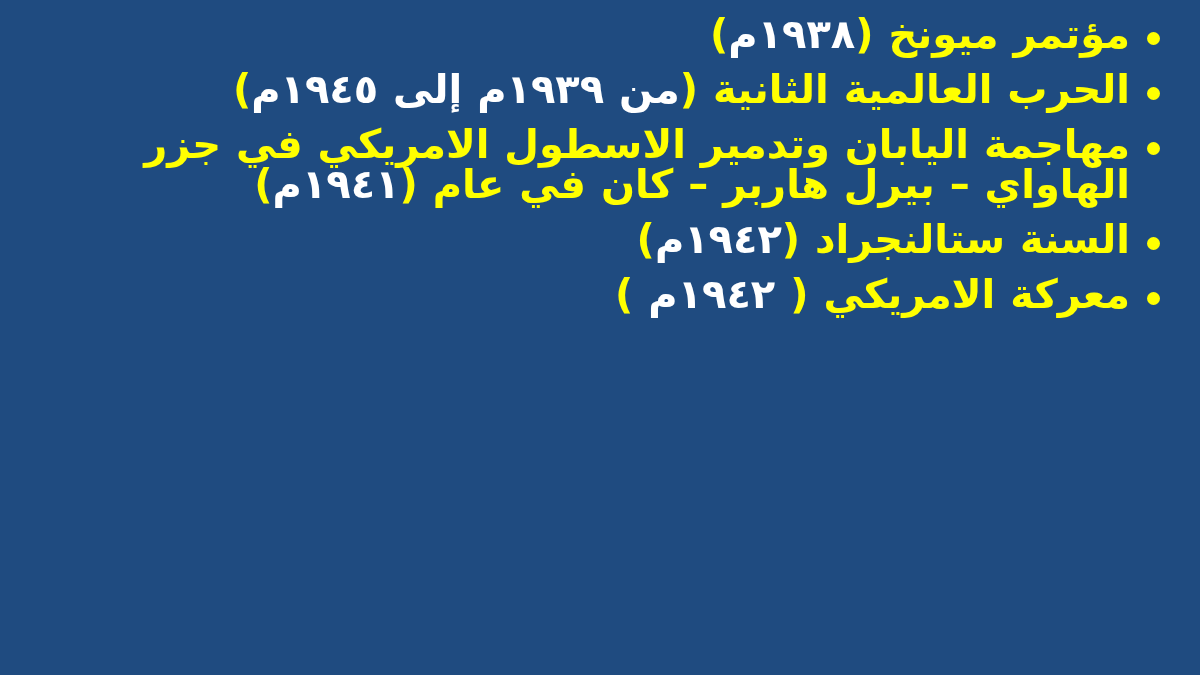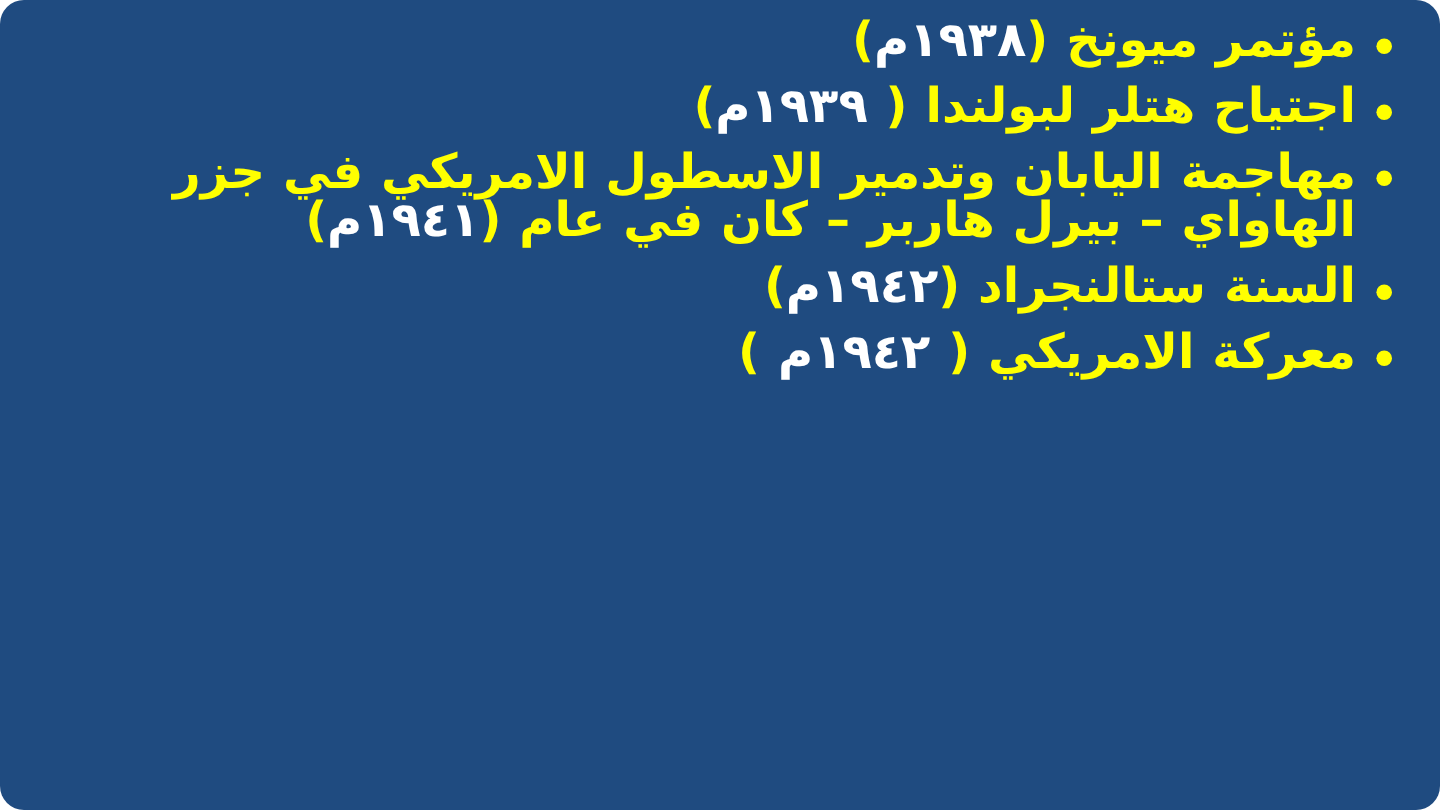--- a/index.html
+++ b/index.html
@@ -66,29 +66,29 @@
   .date {
     color: #ffffff;
   }
   .line-body {
     display: block;
   }
 </style>
 </head>
 <body>
 
-<div id="slide" style="background: rgb(31, 75, 128); border-radius: 20px;">
+<div id="slide" style="background: rgb(31, 75, 128);">
   <ul id="bullet-list">
       <li class="bullet-item">
         <span class="bullet-marker" style="background: rgb(255, 255, 0);"></span>
         <span class="line-body"><span class="txt">مؤتمر ميونخ </span><span class="paren">(</span><span class="date">١٩٣٨م</span><span class="paren">)</span></span>
       </li>
       <li class="bullet-item">
         <span class="bullet-marker" style="background: rgb(255, 255, 0);"></span>
-        <span class="line-body"><span class="txt">اجتياح هتلر لبولندا </span><span class="paren">( </span><span class="date">١٩٣٩م</span><span class="paren">)</span></span>
+        <span class="line-body"><span class="txt">الحرب العالمية الثانية </span><span class="paren">(</span><span class="date">من ١٩٣٩م إلى ١٩٤٥م</span><span class="paren">)</span></span>
       </li>
       <li class="bullet-item">
         <span class="bullet-marker" style="background: rgb(255, 255, 0);"></span>
         <span class="line-body"><span class="txt">مهاجمة اليابان وتدمير الاسطول الامريكي في جزر الهاواي – بيرل هاربر – كان في عام </span><span class="paren">(</span><span class="date">١٩٤١م</span><span class="paren">)</span></span>
       </li>
       <li class="bullet-item">
         <span class="bullet-marker" style="background: rgb(255, 255, 0);"></span>
         <span class="line-body"><span class="txt">السنة ستالنجراد </span><span class="paren">(</span><span class="date">١٩٤٢م</span><span class="paren">)</span></span>
       </li>
       <li class="bullet-item">

